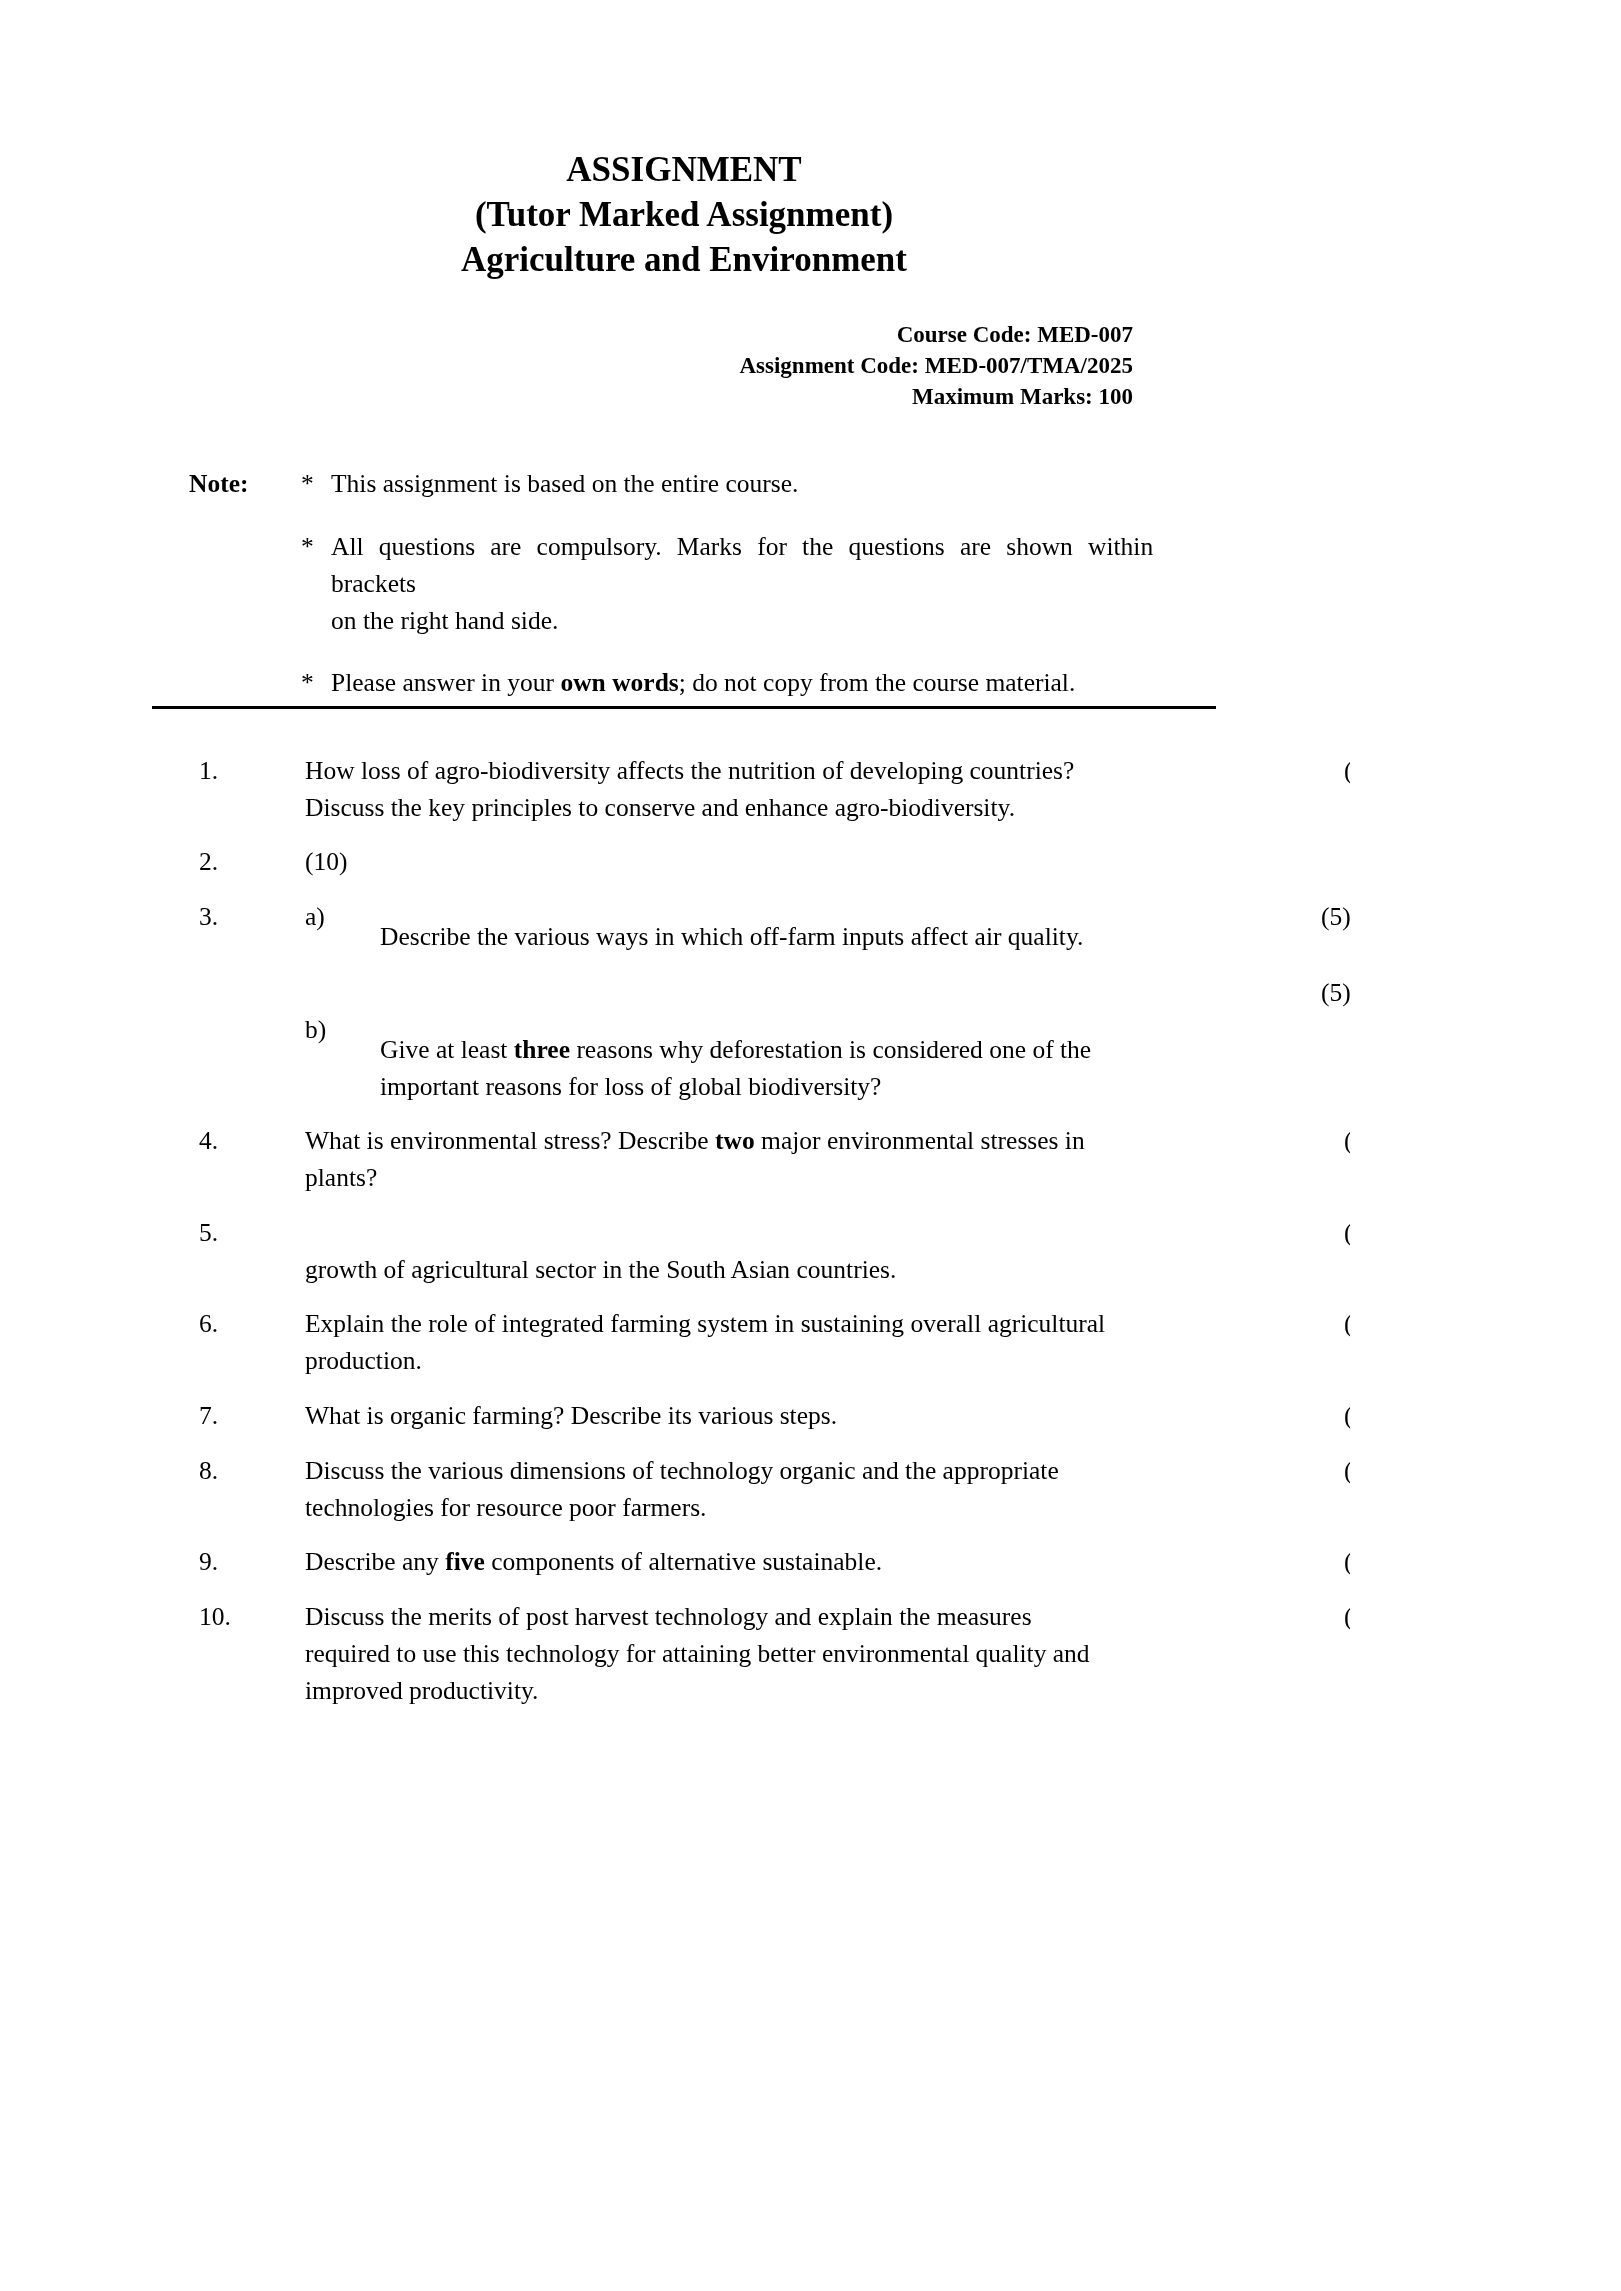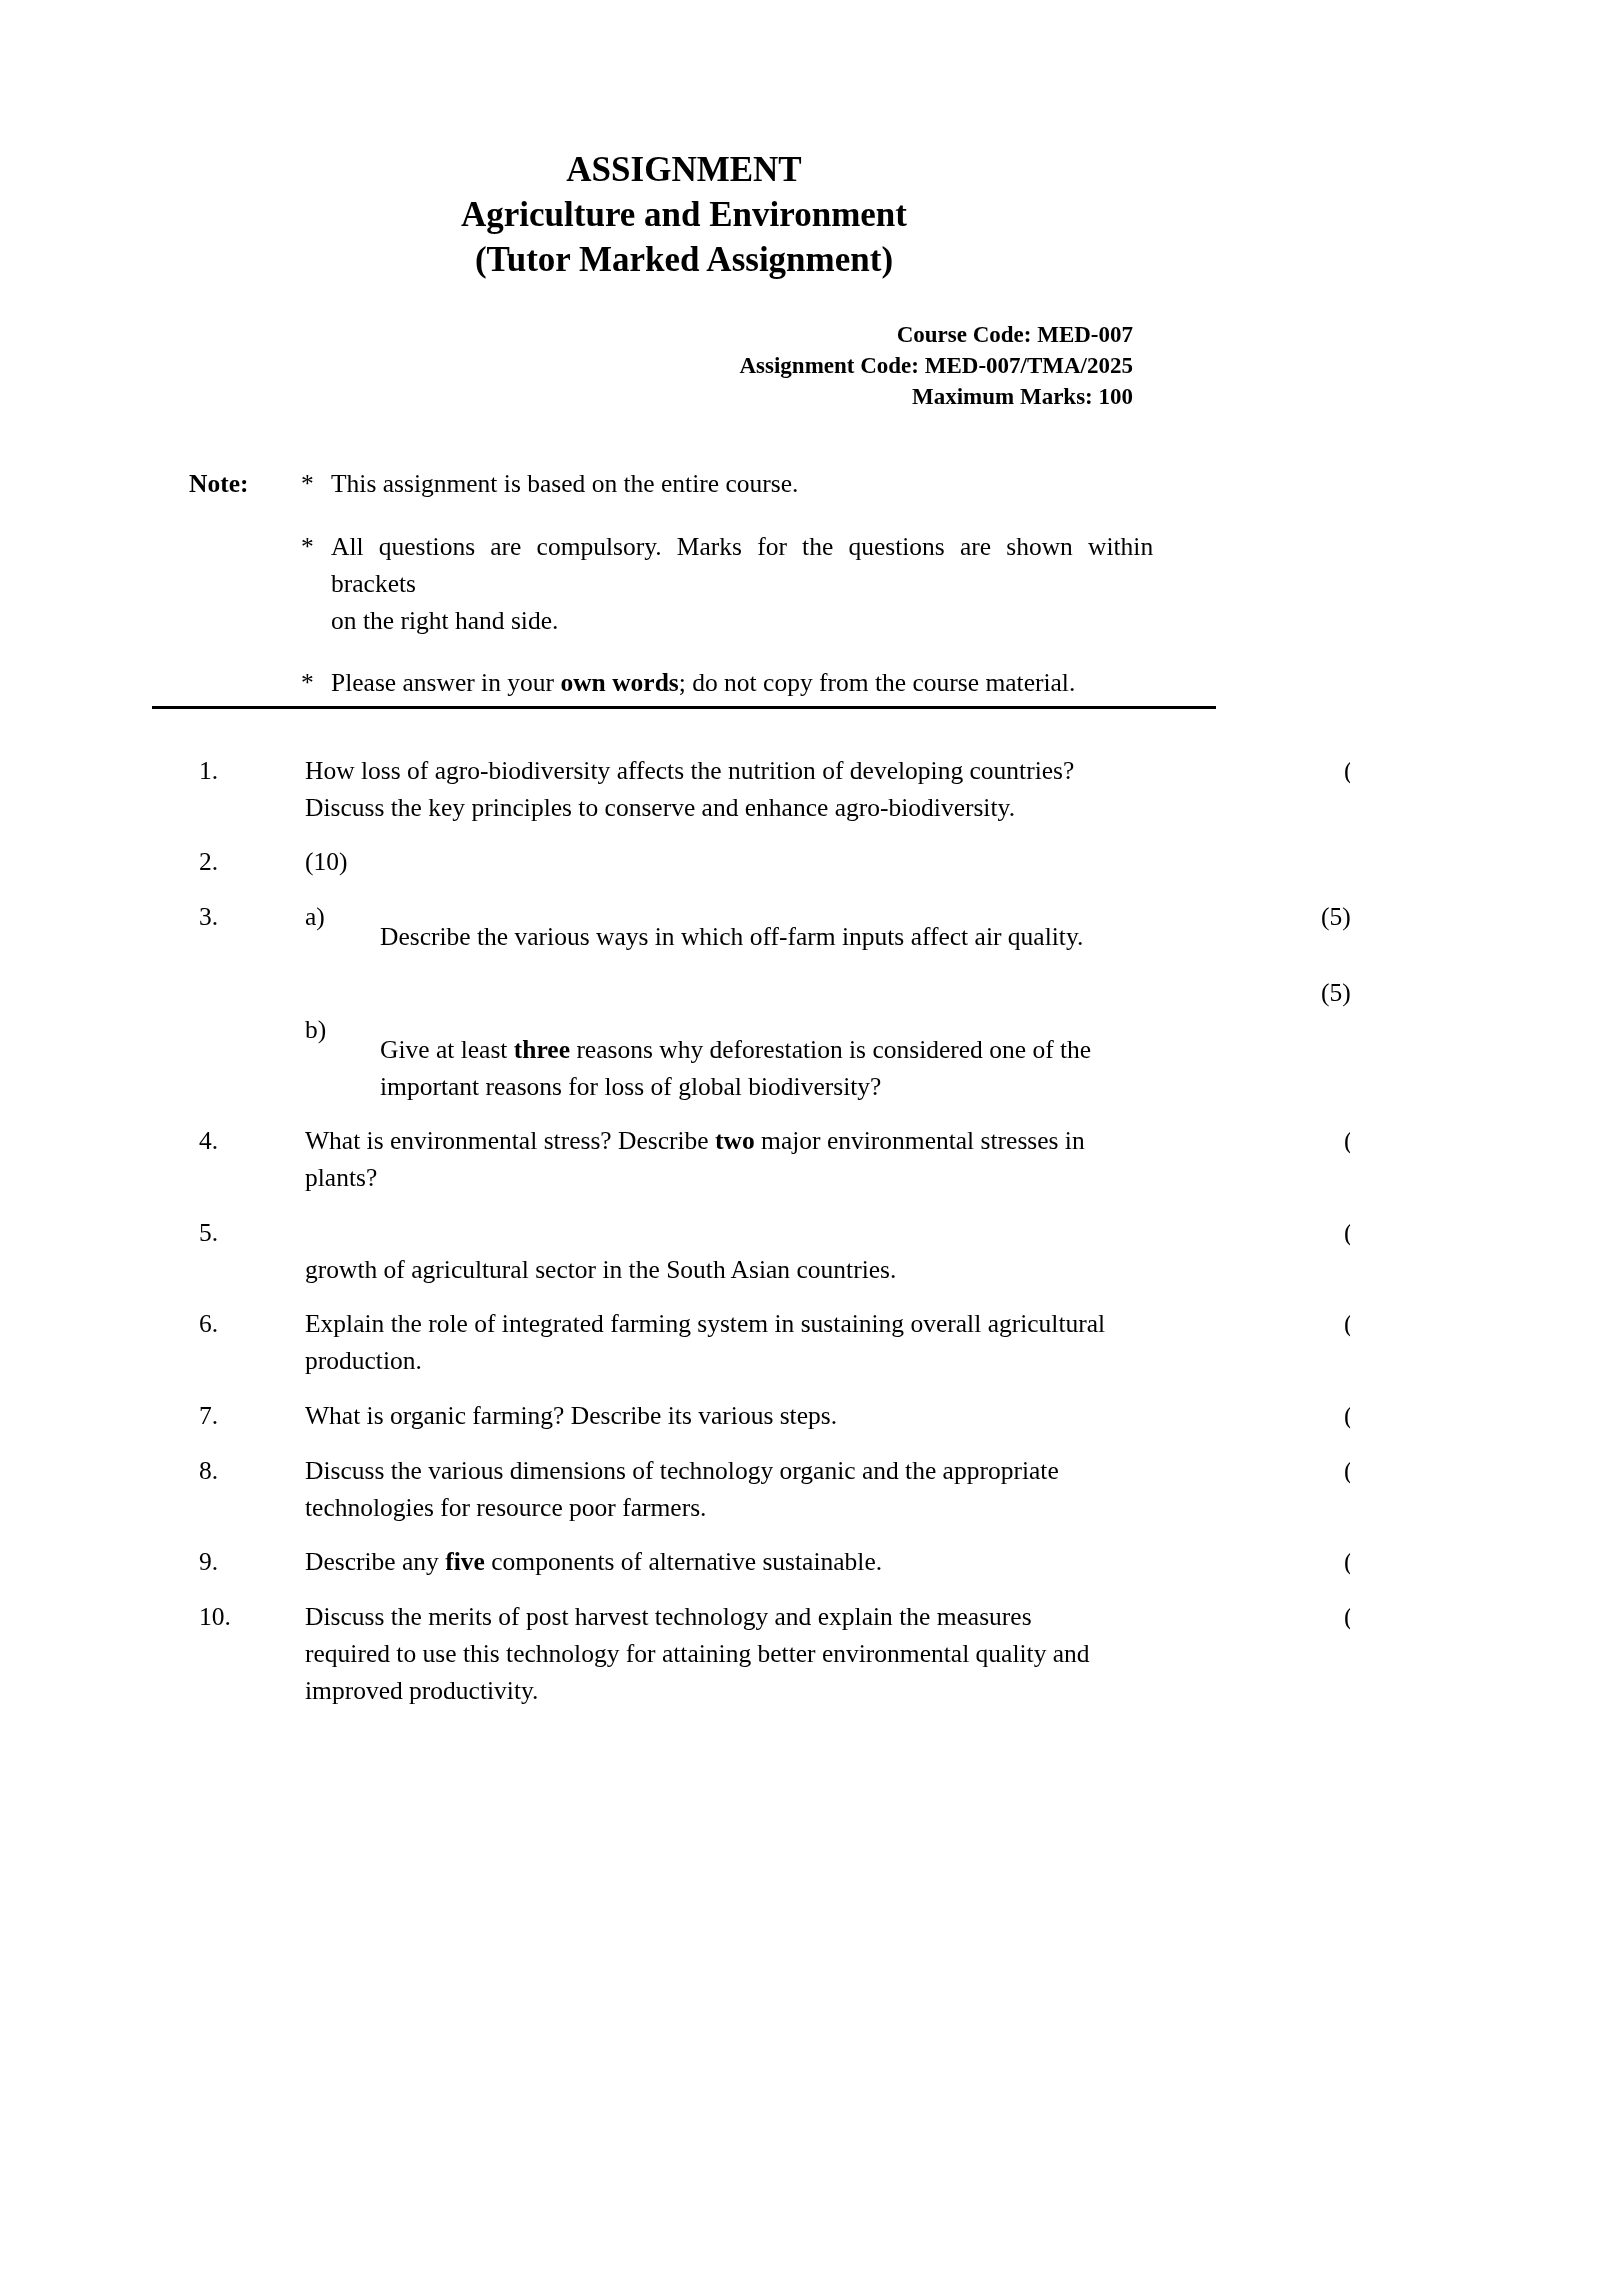--- a/index.html
+++ b/index.html
@@ -62,22 +62,22 @@
   .q-subrow.marks-only { margin-top: 18.6px; }
   .line { display: inline; }
 </style>
 </head>
 <body>
 
 <div class="page">
 
   <header class="title-block">
     <div>ASSIGNMENT</div>
+    <div>(Tutor Marked Assignment)</div>
     <div>Agriculture and Environment</div>
-    <div>(Tutor Marked Assignment)</div>
   </header>
 
   <section class="meta-block">
     <div>Course Code: MED-007</div>
     <div>Assignment Code: MED-007/TMA/2025</div>
     <div>Maximum Marks: 100</div>
   </section>
 
   <section class="note-block">
     <div class="note-row">

